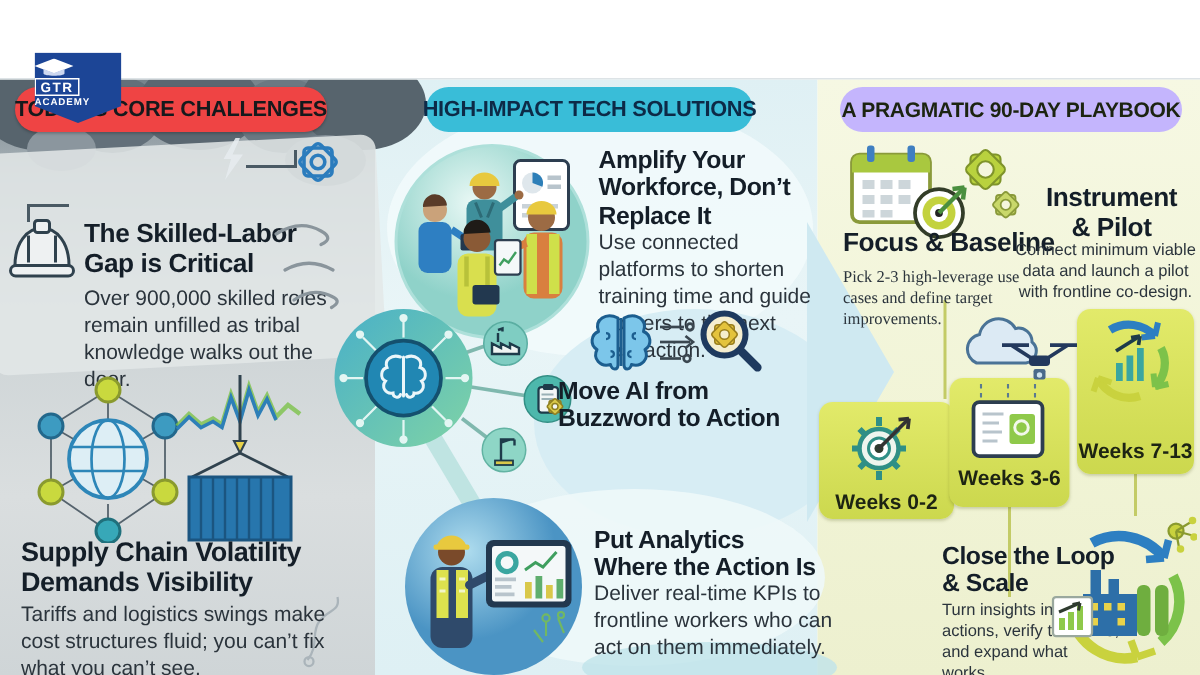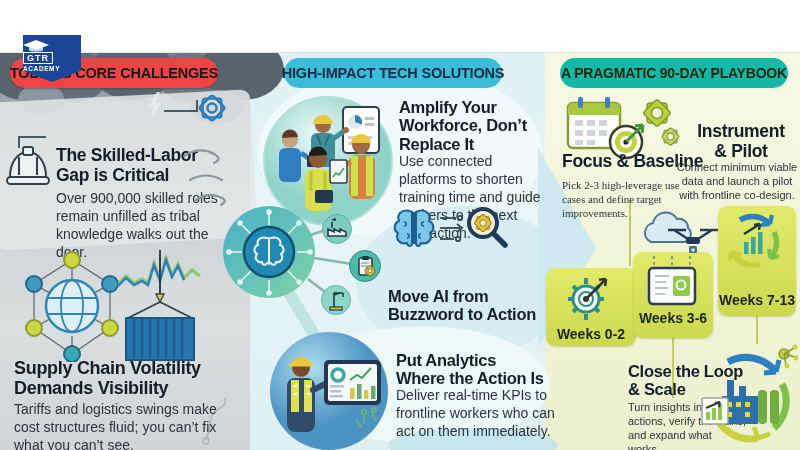--- a/index.html
+++ b/index.html
@@ -28,21 +28,21 @@
     clip-path:polygon(0 0,100% 50%,0 100%);z-index:1;}
   .cloud{border-radius:50%;z-index:1;}
   .paper{left:-8px;top:96px;width:262px;height:148px;background:#e3e7e8;opacity:.85;
     border-radius:10px;transform:rotate(-3deg);z-index:1;}
   .ln{background:#4a5a64;z-index:3;}
   
   .pill{height:30px;border-radius:16px;display:flex;align-items:center;justify-content:center;
     font-weight:bold;font-size:14.5px;letter-spacing:-.2px;z-index:4;white-space:nowrap;}
   .pill-gray{background:#ef4444;color:#15191c;box-shadow:0 1px 2px rgba(0,0,0,.25);}
   .pill-teal{background:#39bdd8;color:#0d2a47;}
-  .pill-green{background:#14b8a6;color:#1c2410;}
+  .pill-green{background:#c4b5fd;color:#1c2410;}
   
   .h-dark{font-weight:bold;color:#141e28;letter-spacing:-.3px;line-height:1.12;z-index:4;}
   .body-txt{color:#2b343c;font-size:14px;line-height:1.28;z-index:4;}
   .stat-number{font-size:45px;font-weight:800;color:#2b7cbd;letter-spacing:-1px;
     text-shadow:0 2px 0 rgba(17,62,100,.28);z-index:4;white-space:nowrap;}
   .wk{font-size:14px;font-weight:bold;color:#1d2413;text-align:center;z-index:5;}
   .blk{background:linear-gradient(180deg,#e2ea6a,#ccd84e);border-radius:9px;z-index:2;
     box-shadow:0 1px 2px rgba(90,100,30,.25);}
   .icon{z-index:4;}
   .circ{border-radius:50%;z-index:3;}
@@ -292,21 +292,21 @@
     <svg width="46" height="48" viewBox="0 0 46 48">
       <circle cx="19" cy="19" r="14" fill="#f5eecf" stroke="#1e3a5f" stroke-width="4"></circle>
       <g fill="#e4c33c" stroke="#9a7f1e" stroke-width="1">
           <rect x="12.5" y="12.5" width="13" height="13" rx="2"></rect>
           <rect x="12.5" y="12.5" width="13" height="13" rx="2" transform="rotate(45 19 19)"></rect>
           <circle cx="19" cy="19" r="3.2" fill="#f5eecf"></circle>
         </g>
       <path d="M30 30l11 11" stroke="#1e3a5f" stroke-width="5.5" stroke-linecap="round"></path>
     </svg>
   </div>
-  <div class="abs h-dark" style="left:388px;top:252px;width:158px;font-size:16.5px;margin-top:35px;">Move AI from Buzzword to Action</div>
+  <div class="abs h-dark" style="left:372px;top:252px;width:158px;font-size:16.5px;">Move AI from Buzzword to Action</div>
 
   <div class="abs circ" style="left:268px;top:330px;">
     <svg width="122" height="122" viewBox="0 0 122 122">
       <defs>
           <radialGradient id="ag" cx="35%" cy="30%">
             <stop offset="0%" stop-color="#aedcee"></stop>
             <stop offset="100%" stop-color="#4b94c4"></stop>
           </radialGradient>
         </defs>
       <circle cx="61" cy="61" r="59" fill="url(#ag)"></circle>

